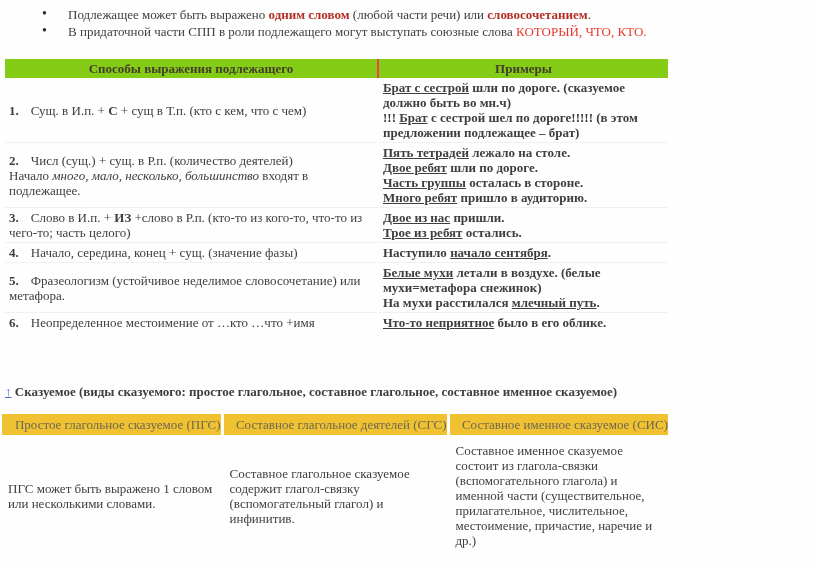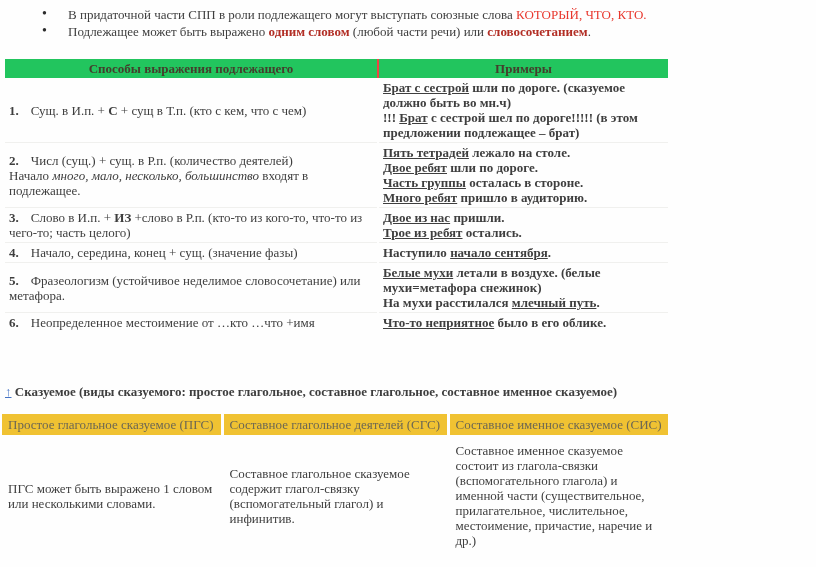--- a/index.html
+++ b/index.html
@@ -16,48 +16,48 @@
   .b{font-weight:bold;}
   .i{font-style:italic;}
   .u{text-decoration:underline;}
   .c-red{color:#e8382e;}
   .c-darkred{color:#b22e25;}
   a.c-link{color:#4472c4;text-decoration:underline;cursor:pointer;font-weight:normal;}
   
   table{border-collapse:collapse;}
   .t1{margin:19px 0 0 5px;width:663px;table-layout:fixed;}
   .t1 th{
-    background:#22c55e;color:#443e2c;font-weight:bold;text-align:center;
+    background:#84cc16;color:#443e2c;font-weight:bold;text-align:center;
     padding:2px 4px;line-height:15px;font-size:13px;
   }
   .t1 th + th{border-left:2px solid #ef4444;}
   .t1 td{vertical-align:middle;padding:2px 4px;line-height:15px;}
   .t1 td + td{border-left:2px solid #fefefe;font-weight:bold;}
   .t1 tr + tr td{border-top:1px solid #f0f0ee;}
   .num{margin-right:12px;}
   .para{margin:0;}
   
   .section-title{margin:52px 0 0 5px;font-weight:bold;line-height:15px;color:#3e3e3e;}
   
   .t2{margin:15px 0 0 2px;width:666px;table-layout:fixed;}
   .t2 th{
-    background:#f0c232;color:#6c6753;font-weight:normal;text-align:left;
-    padding:3px 6px;line-height:15px;font-size:13px;overflow:hidden;white-space:nowrap;
+    background:#f0c232;color:#6c6753;font-weight:normal;text-align:right;
+    padding:3px 0;line-height:15px;font-size:13px;overflow:hidden;white-space:nowrap;
   }
   .t2 th + th, .t2 td + td{border-left:3px solid #fefefe;}
   .t2 td{vertical-align:middle;padding:8px 6px;line-height:15px;}
 </style>
 </head>
 <body>
 
 <div class="page">
 
   <ul class="notes" id="notes">
+      <li><span class="">Подлежащее может быть выражено </span><span class="b c-darkred">одним словом</span><span class=""> (любой части речи) или </span><span class="b c-darkred">словосочетанием</span><span class="">.</span></li>
       <li><span class="">В придаточной части СПП в роли подлежащего могут выступать союзные слова </span><span class="c-red">КОТОРЫЙ, ЧТО, КТО.</span></li>
-      <li><span class="">Подлежащее может быть выражено </span><span class="b c-darkred">одним словом</span><span class=""> (любой части речи) или </span><span class="b c-darkred">словосочетанием</span><span class="">.</span></li>
     </ul>
 
   <table class="t1">
     <colgroup>
         <col style="width:373px">
         <col style="width:290px">
       </colgroup>
     <thead>
       <tr>
         <th>Способы выражения подлежащего</th>

